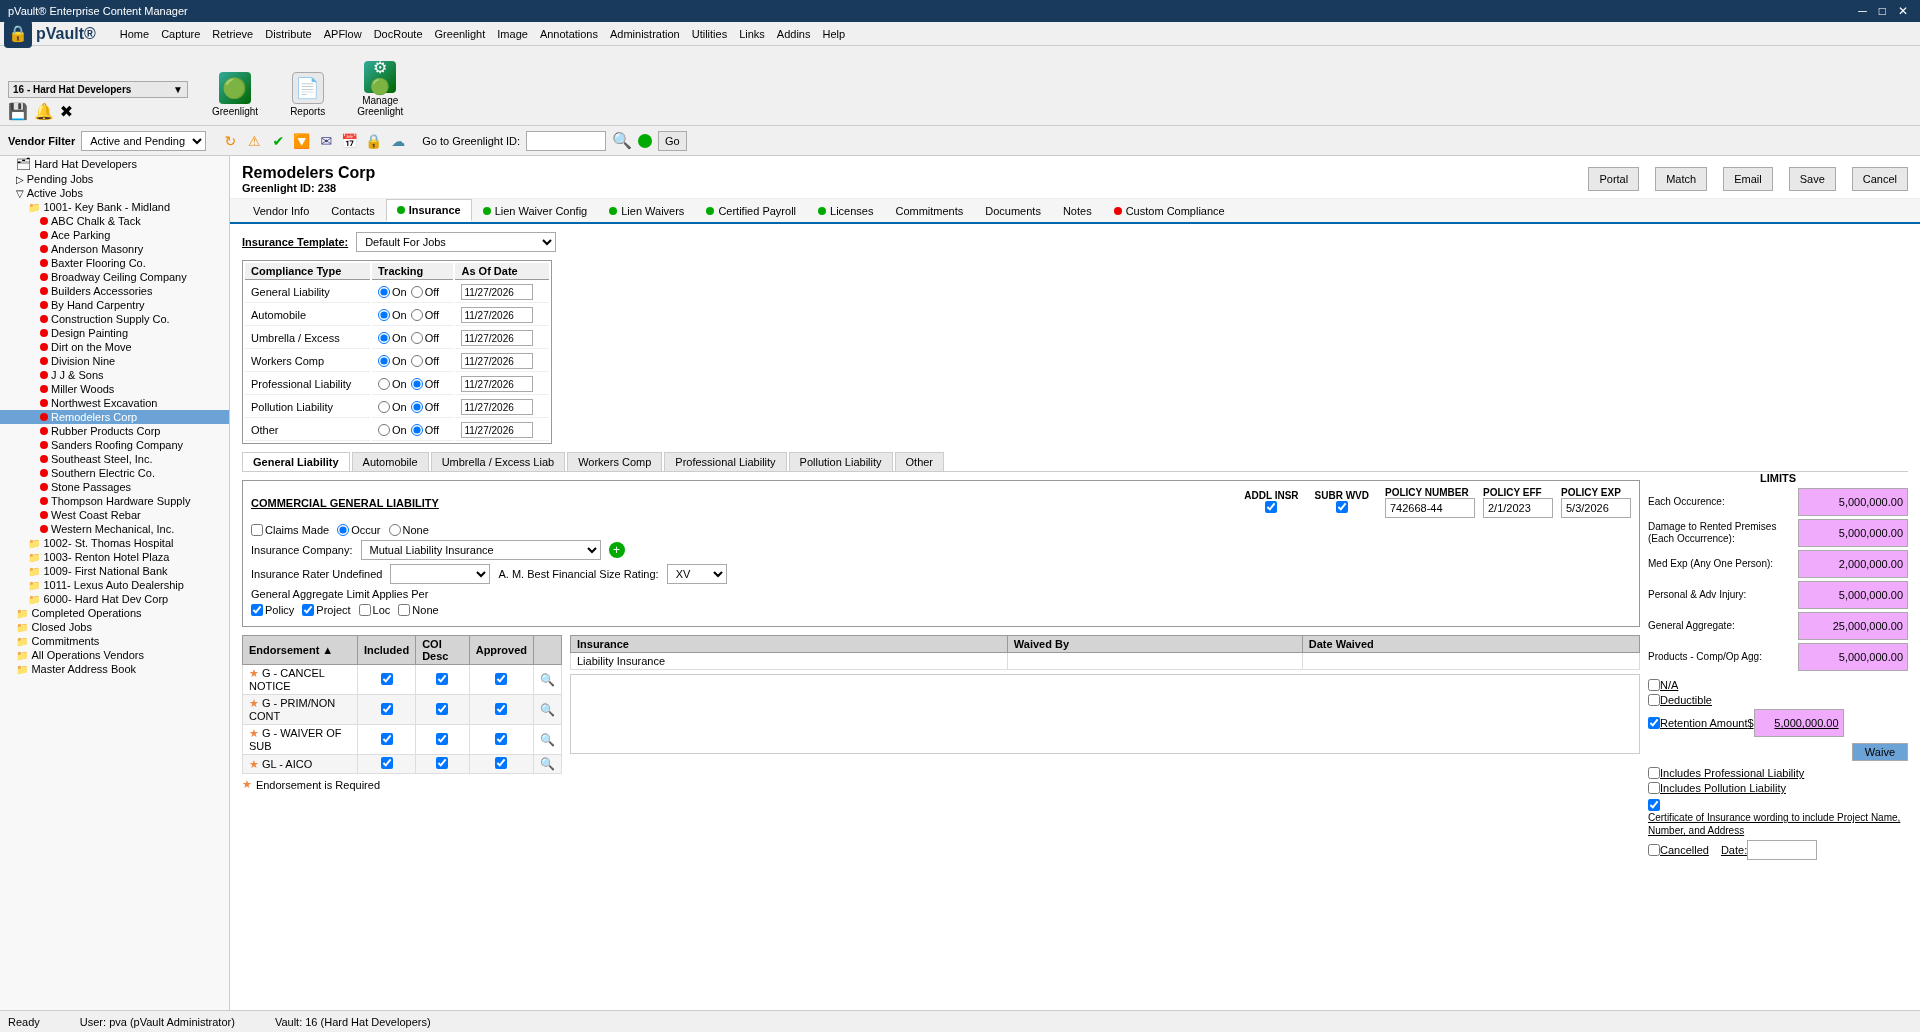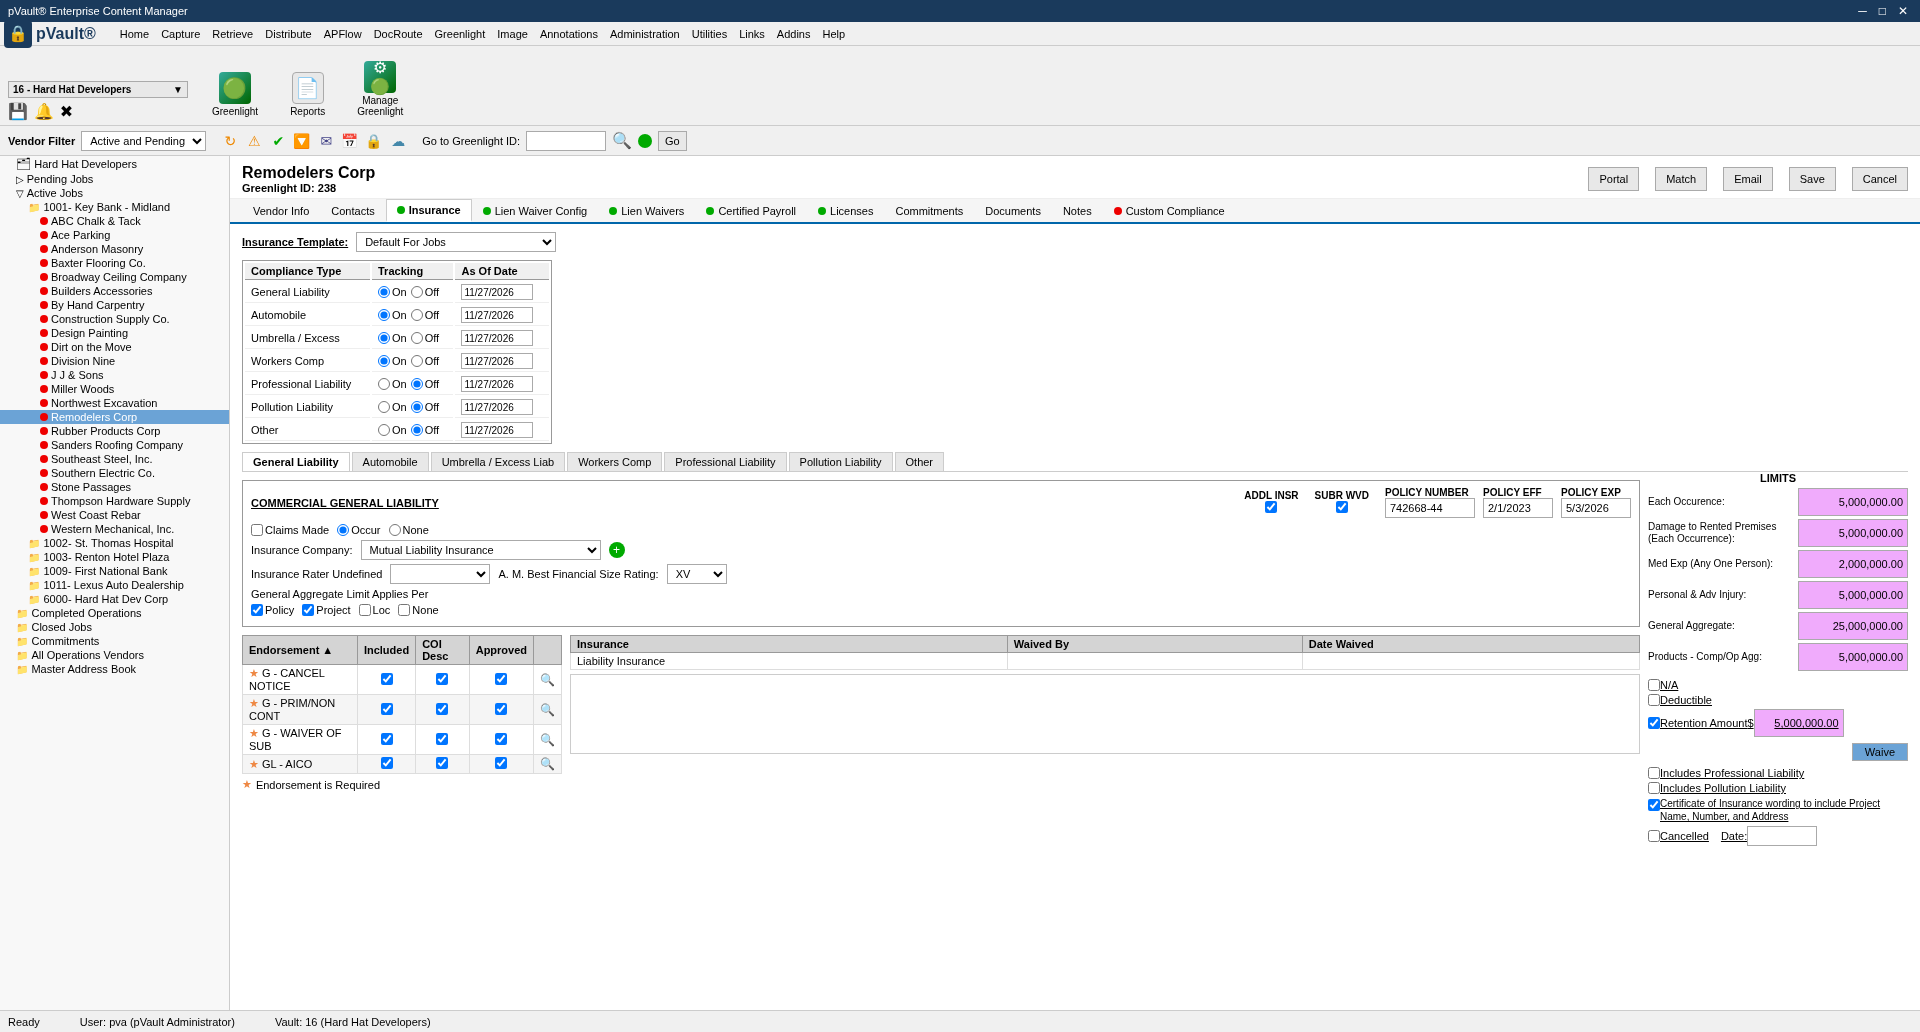--- a/index.html
+++ b/index.html
@@ -1022,21 +1022,21 @@
 
           <div style="margin-top:6px;">
             <div class="checkbox-row">
               <input type="checkbox" style="">
               <span>Includes Professional Liability</span>
             </div>
             <div class="checkbox-row">
               <input type="checkbox" style="">
               <span>Includes Pollution Liability</span>
             </div>
-            <div class="checkbox-row" style="align-items:flex-start;">
+            <div class="checkbox-row" style="align-items:flex-start;flex-direction:column;">
               <input type="checkbox" checked="" style="margin-top: 2px;">
               <span style="font-size:10px;line-height:1.3;">Certificate of Insurance wording to include Project Name, Number, and Address</span>
             </div>
             <div class="checkbox-row">
               <input type="checkbox" style="">
               <span>Cancelled</span>
               <span style="font-size:11px;margin-left:12px;">Date:</span>
               <input type="text" class="form-input" style="width: 70px;">
             </div>
           </div>

